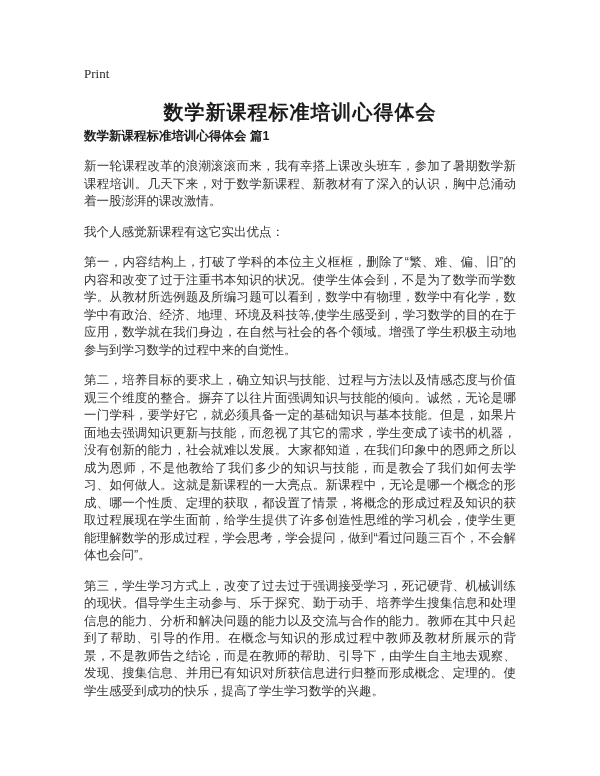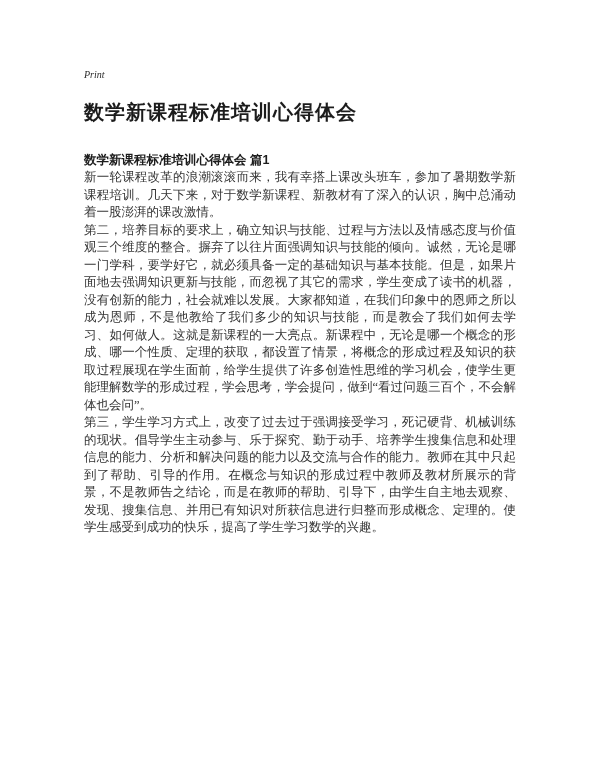--- a/index.html
+++ b/index.html
@@ -14,71 +14,73 @@
   }
   .page {
     width: 600px;
     min-height: 776px;
     padding: 64px 84px 40px 84px;
     background: #ffffff;
   }
   .print-link {
     display: inline-block;
     font-family: "Liberation Serif", serif;
-    font-size: 10px;
+    font-size: 13px;
     color: #2b2b2b;
     text-decoration: none;
     cursor: pointer;
-    font-style: italic;
   }
   .doc-title {
     margin-top: 17px;
+    text-align: center;
     font-size: 20px;
     font-weight: bold;
     color: #1c1c1c;
     letter-spacing: 1px;
   }
   .doc-subtitle {
     margin-top: 24px;
     font-size: 12.5px;
     color: #3a3a3a;
   }
   .section-heading {
-    margin-top: 26px;
+    margin-top: 2px;
     font-size: 12.5px;
     font-weight: bold;
     color: #1c1c1c;
   }
   .para {
+    margin-top: 13px;
     font-size: 12.5px;
     line-height: 17.5px;
     color: #333333;
     text-align: justify;
     text-justify: inter-ideograph;
     word-break: break-all;
-    font-family: Liberation Serif, serif;
   }
 </style>
 </head>
 <body>
 
 <div class="page">
 
   <a class="print-link">Print</a>
 
   <h1 class="doc-title">数学新课程标准培训心得体会</h1>
 
 
   <section>
     <h2 class="section-heading">数学新课程标准培训心得体会 篇1</h2>
 
     <p class="para">新一轮课程改革的浪潮滚滚而来，我有幸搭上课改头班车，参加了暑期数学新课程培训。几天下来，对于数学新课程、新教材有了深入的认识，胸中总涌动着一股澎湃的课改激情。</p>
 
+    <p class="para">我个人感觉新课程有这它实出优点：</p>
 
 
+    <p class="para">第一，内容结构上，打破了学科的本位主义框框，删除了“繁、难、偏、旧”的内容和改变了过于注重书本知识的状况。使学生体会到，不是为了数学而学数学。从教材所选例题及所编习题可以看到，数学中有物理，数学中有化学，数学中有政治、经济、地理、环境及科技等,使学生感受到，学习数学的目的在于应用，数学就在我们身边，在自然与社会的各个领域。增强了学生积极主动地参与到学习数学的过程中来的自觉性。</p>
 
     <p class="para">第二，培养目标的要求上，确立知识与技能、过程与方法以及情感态度与价值观三个维度的整合。摒弃了以往片面强调知识与技能的倾向。诚然，无论是哪一门学科，要学好它，就必须具备一定的基础知识与基本技能。但是，如果片面地去强调知识更新与技能，而忽视了其它的需求，学生变成了读书的机器，没有创新的能力，社会就难以发展。大家都知道，在我们印象中的恩师之所以成为恩师，不是他教给了我们多少的知识与技能，而是教会了我们如何去学习、如何做人。这就是新课程的一大亮点。新课程中，无论是哪一个概念的形成、哪一个性质、定理的获取，都设置了情景，将概念的形成过程及知识的获取过程展现在学生面前，给学生提供了许多创造性思维的学习机会，使学生更能理解数学的形成过程，学会思考，学会提问，做到“看过问题三百个，不会解体也会问”。</p>
 
     <p class="para">第三，学生学习方式上，改变了过去过于强调接受学习，死记硬背、机械训练的现状。倡导学生主动参与、乐于探究、勤于动手、培养学生搜集信息和处理信息的能力、分析和解决问题的能力以及交流与合作的能力。教师在其中只起到了帮助、引导的作用。在概念与知识的形成过程中教师及教材所展示的背景，不是教师告之结论，而是在教师的帮助、引导下，由学生自主地去观察、发现、搜集信息、并用已有知识对所获信息进行归整而形成概念、定理的。使学生感受到成功的快乐，提高了学生学习数学的兴趣。</p>
   </section>
 
   
 
 </div>
 

